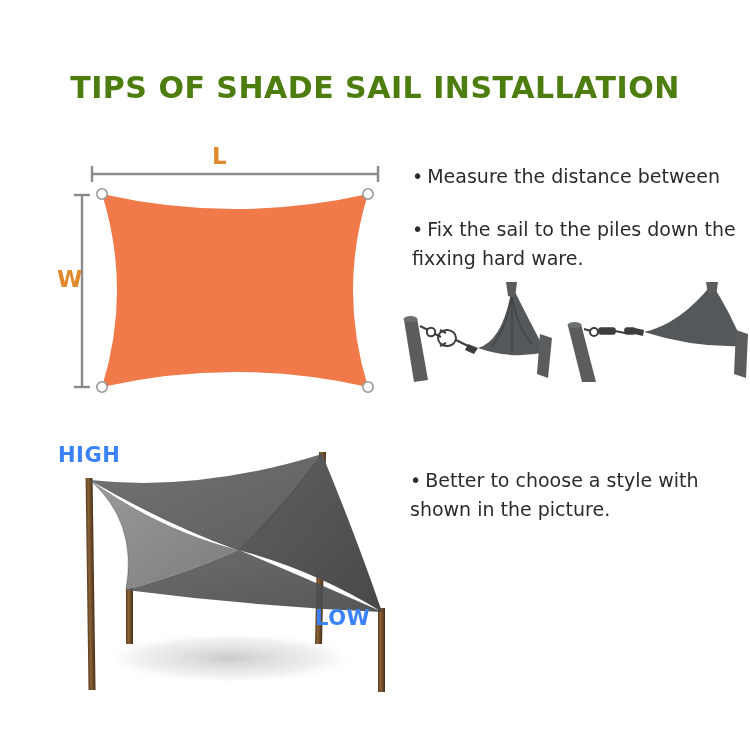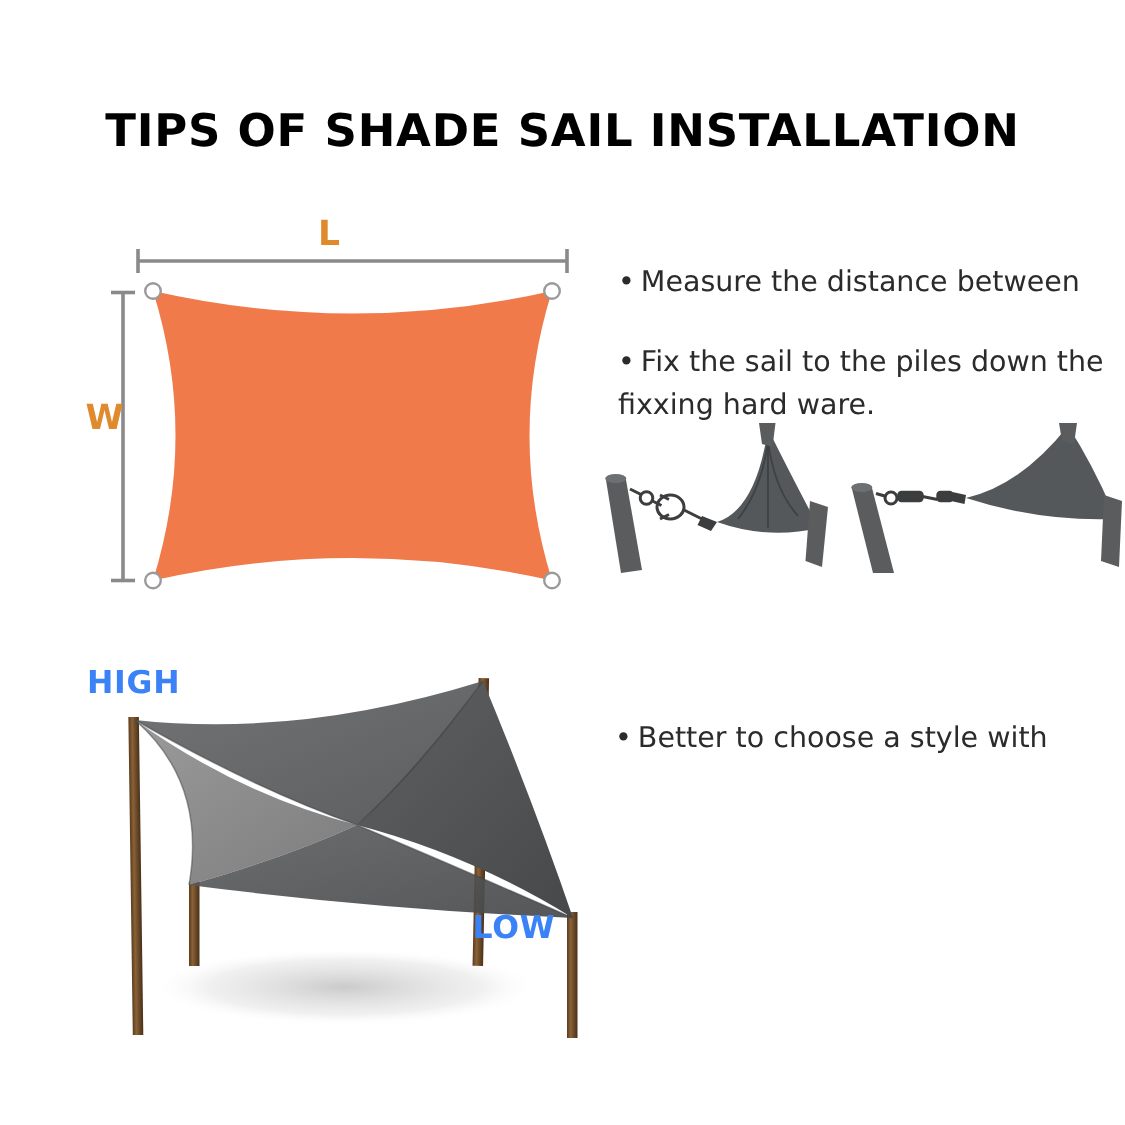--- a/index.html
+++ b/index.html
@@ -20,37 +20,37 @@
   #title {
     position: absolute;
     left: 0;
     top: 70px;
     width: 750px;
     text-align: center;
     font-family: "DejaVu Sans", sans-serif;
     font-size: 30px;
     font-weight: bold;
     letter-spacing: 0.5px;
-    color: #000000;
+    color: #4d7c0f;
     white-space: nowrap;
   }
 
   
   .panel { position: absolute; }
 
   
   .text-block {
     position: absolute;
     font-family: "DejaVu Sans", sans-serif;
     font-size: 19px;
     line-height: 29px;
     color: #2b2b2b;
     white-space: nowrap;
   }
-  .bullet-para { margin: 16px 0 24px 0; }
+  .bullet-para { margin: 4px 0 24px 0; }
   .bullet-line { display: block; }
   .bullet-dot {
     display: inline-block;
     margin-right: 4px;
   }
 
   
   #sail-rect-panel { left: 60px; top: 140px; width: 350px; height: 270px; }
 
   .dim-label {
@@ -267,17 +267,18 @@
 
     <div id="label-low" class="hl-label">LOW</div>
   </div>
 
   <div class="text-block" style="left:410px; top:462px;">
 
     <p class="bullet-para">
       <span class="bullet-line">
         <span class="bullet-dot">•</span><span>Better to choose a style with</span>
       </span>
+      <span class="bullet-line">shown in the picture.</span>
     </p>
 
   </div>
 
 </div>
 
 </body></html>

